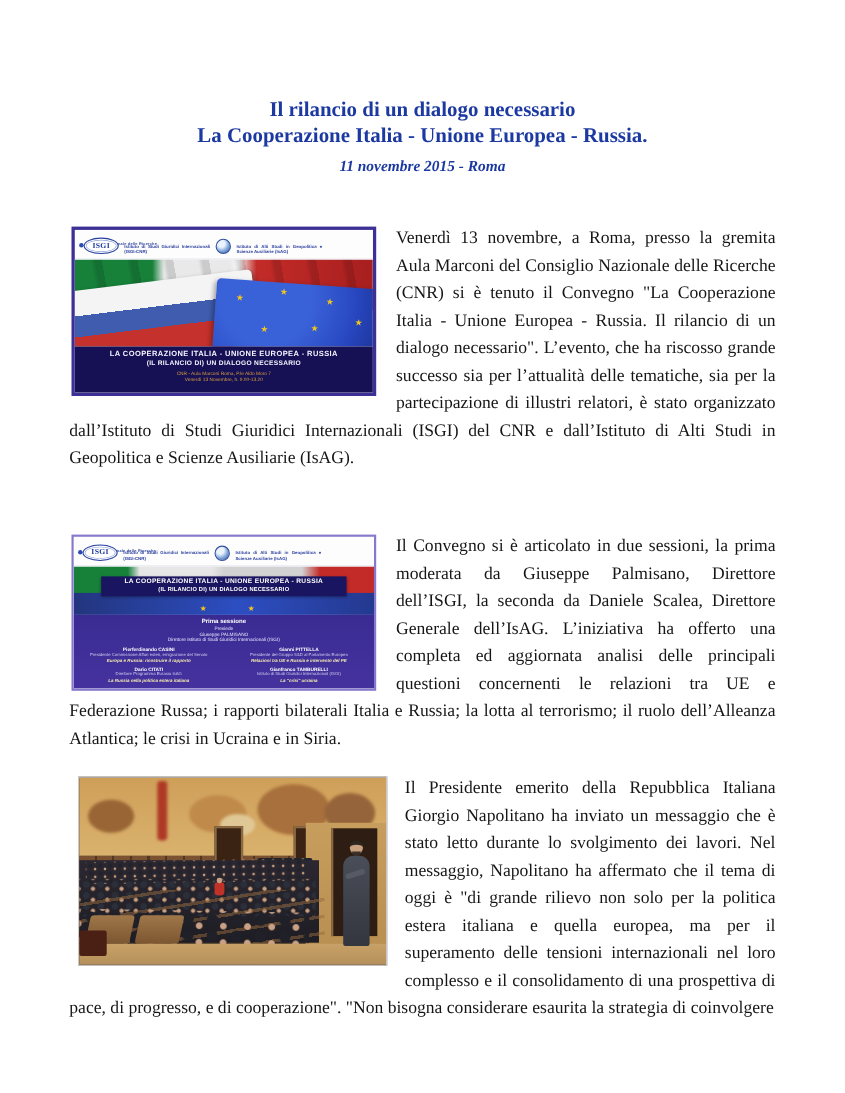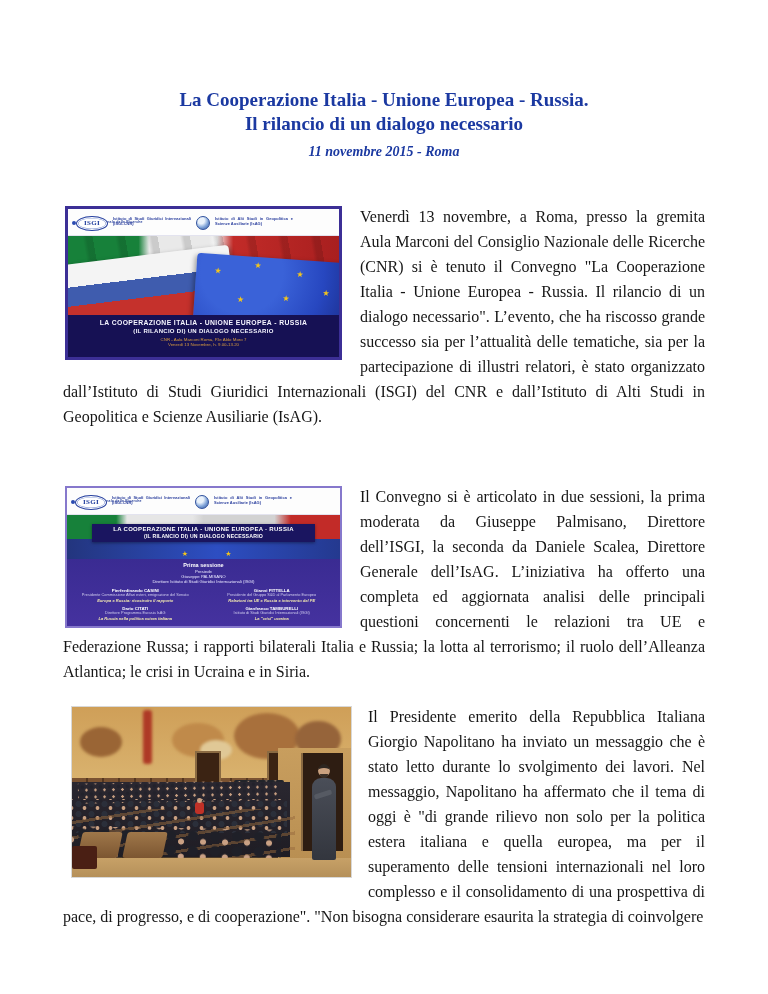--- a/index.html
+++ b/index.html
@@ -25,21 +25,21 @@
   .poster { width:277px; margin:2px 18px 6px 2px; background:#fff; }
   .poster1 { height:154px; border:3px solid #3c2f96; }
   .poster2 { height:142px; border:2px solid #8678cc; }
   .photo  { width:281px; height:172px; margin:2px 16px 2px 8px; border:1px solid #d8d8d8; background:#4a3b2a; }
 
   
   .p-head { position:relative; height:27px; background:#fdfdfd; border-bottom:1px solid #e3e3ef; }
   .cnr-top { position:absolute; top:1px; left:4px; display:flex; align-items:center; gap:2px; }
   .cnr-emblem { width:4px; height:4px; border-radius:50%; background:#2b4bb0; display:inline-block; }
   .cnr-text { font-size:3.5px; color:#30489f; font-weight:bold; letter-spacing:.2px; }
-  .head-row { position:absolute; left:8px; right:12px; top:7px; display:flex; align-items:flex-start; gap:5px; }
+  .head-row { position:absolute; left:8px; right:12px; top:7px; display:flex; align-items:flex-end; gap:5px; }
   .isgi-logo { width:32px; height:15px; border:1.3px solid #27409f; border-radius:50%;
                display:flex; align-items:center; justify-content:center; background:#fff;
                box-shadow:inset 0 0 0 1px #ffffff, inset 0 0 0 1.6px #8fa2d8; flex:0 0 auto; }
   .isgi-text { font-family:"Liberation Serif",serif; font-size:7px; font-weight:bold; color:#1c3a9c; letter-spacing:.3px; }
   .isag-logo { width:14px; height:14px; border-radius:50%; border:1px solid #30519e; flex:0 0 auto;
                background:radial-gradient(circle at 35% 30%, #eaf2fb 0 28%, #7fa3d8 60%, #34569c 100%); }
   .org-text { font-size:4px; line-height:5px; font-weight:bold; color:#2b3f9e; width:78px; }
 
   
   .p1-flags { position:relative; height:79px; overflow:hidden; background:#f2f2f2; }
@@ -142,22 +142,22 @@
   .floor { position:absolute; left:0; right:0; bottom:0; height:11%;
     background:linear-gradient(#c7a167,#b5905a); }
   .dark-box { position:absolute; left:0; bottom:5%; width:9%; height:13%; background:#4a1f14; border-radius:2px; }
 </style>
 </head>
 <body>
 
 <div class="page">
 
   <div class="title-block">
+    <div class="doc-title">Il rilancio di un dialogo necessario</div>
     <div class="doc-title">La Cooperazione Italia - Unione Europea - Russia.</div>
-    <div class="doc-title">Il rilancio di un dialogo necessario</div>
     <div class="doc-date">11 novembre 2015 - Roma</div>
   </div>
 
   <div class="para para1">
     <div class="img-float poster poster1">
       <div class="p-head">
         <div class="cnr-top">
           <span class="cnr-emblem"></span>
           <span class="cnr-text">Consiglio Nazionale delle Ricerche</span>
         </div>

